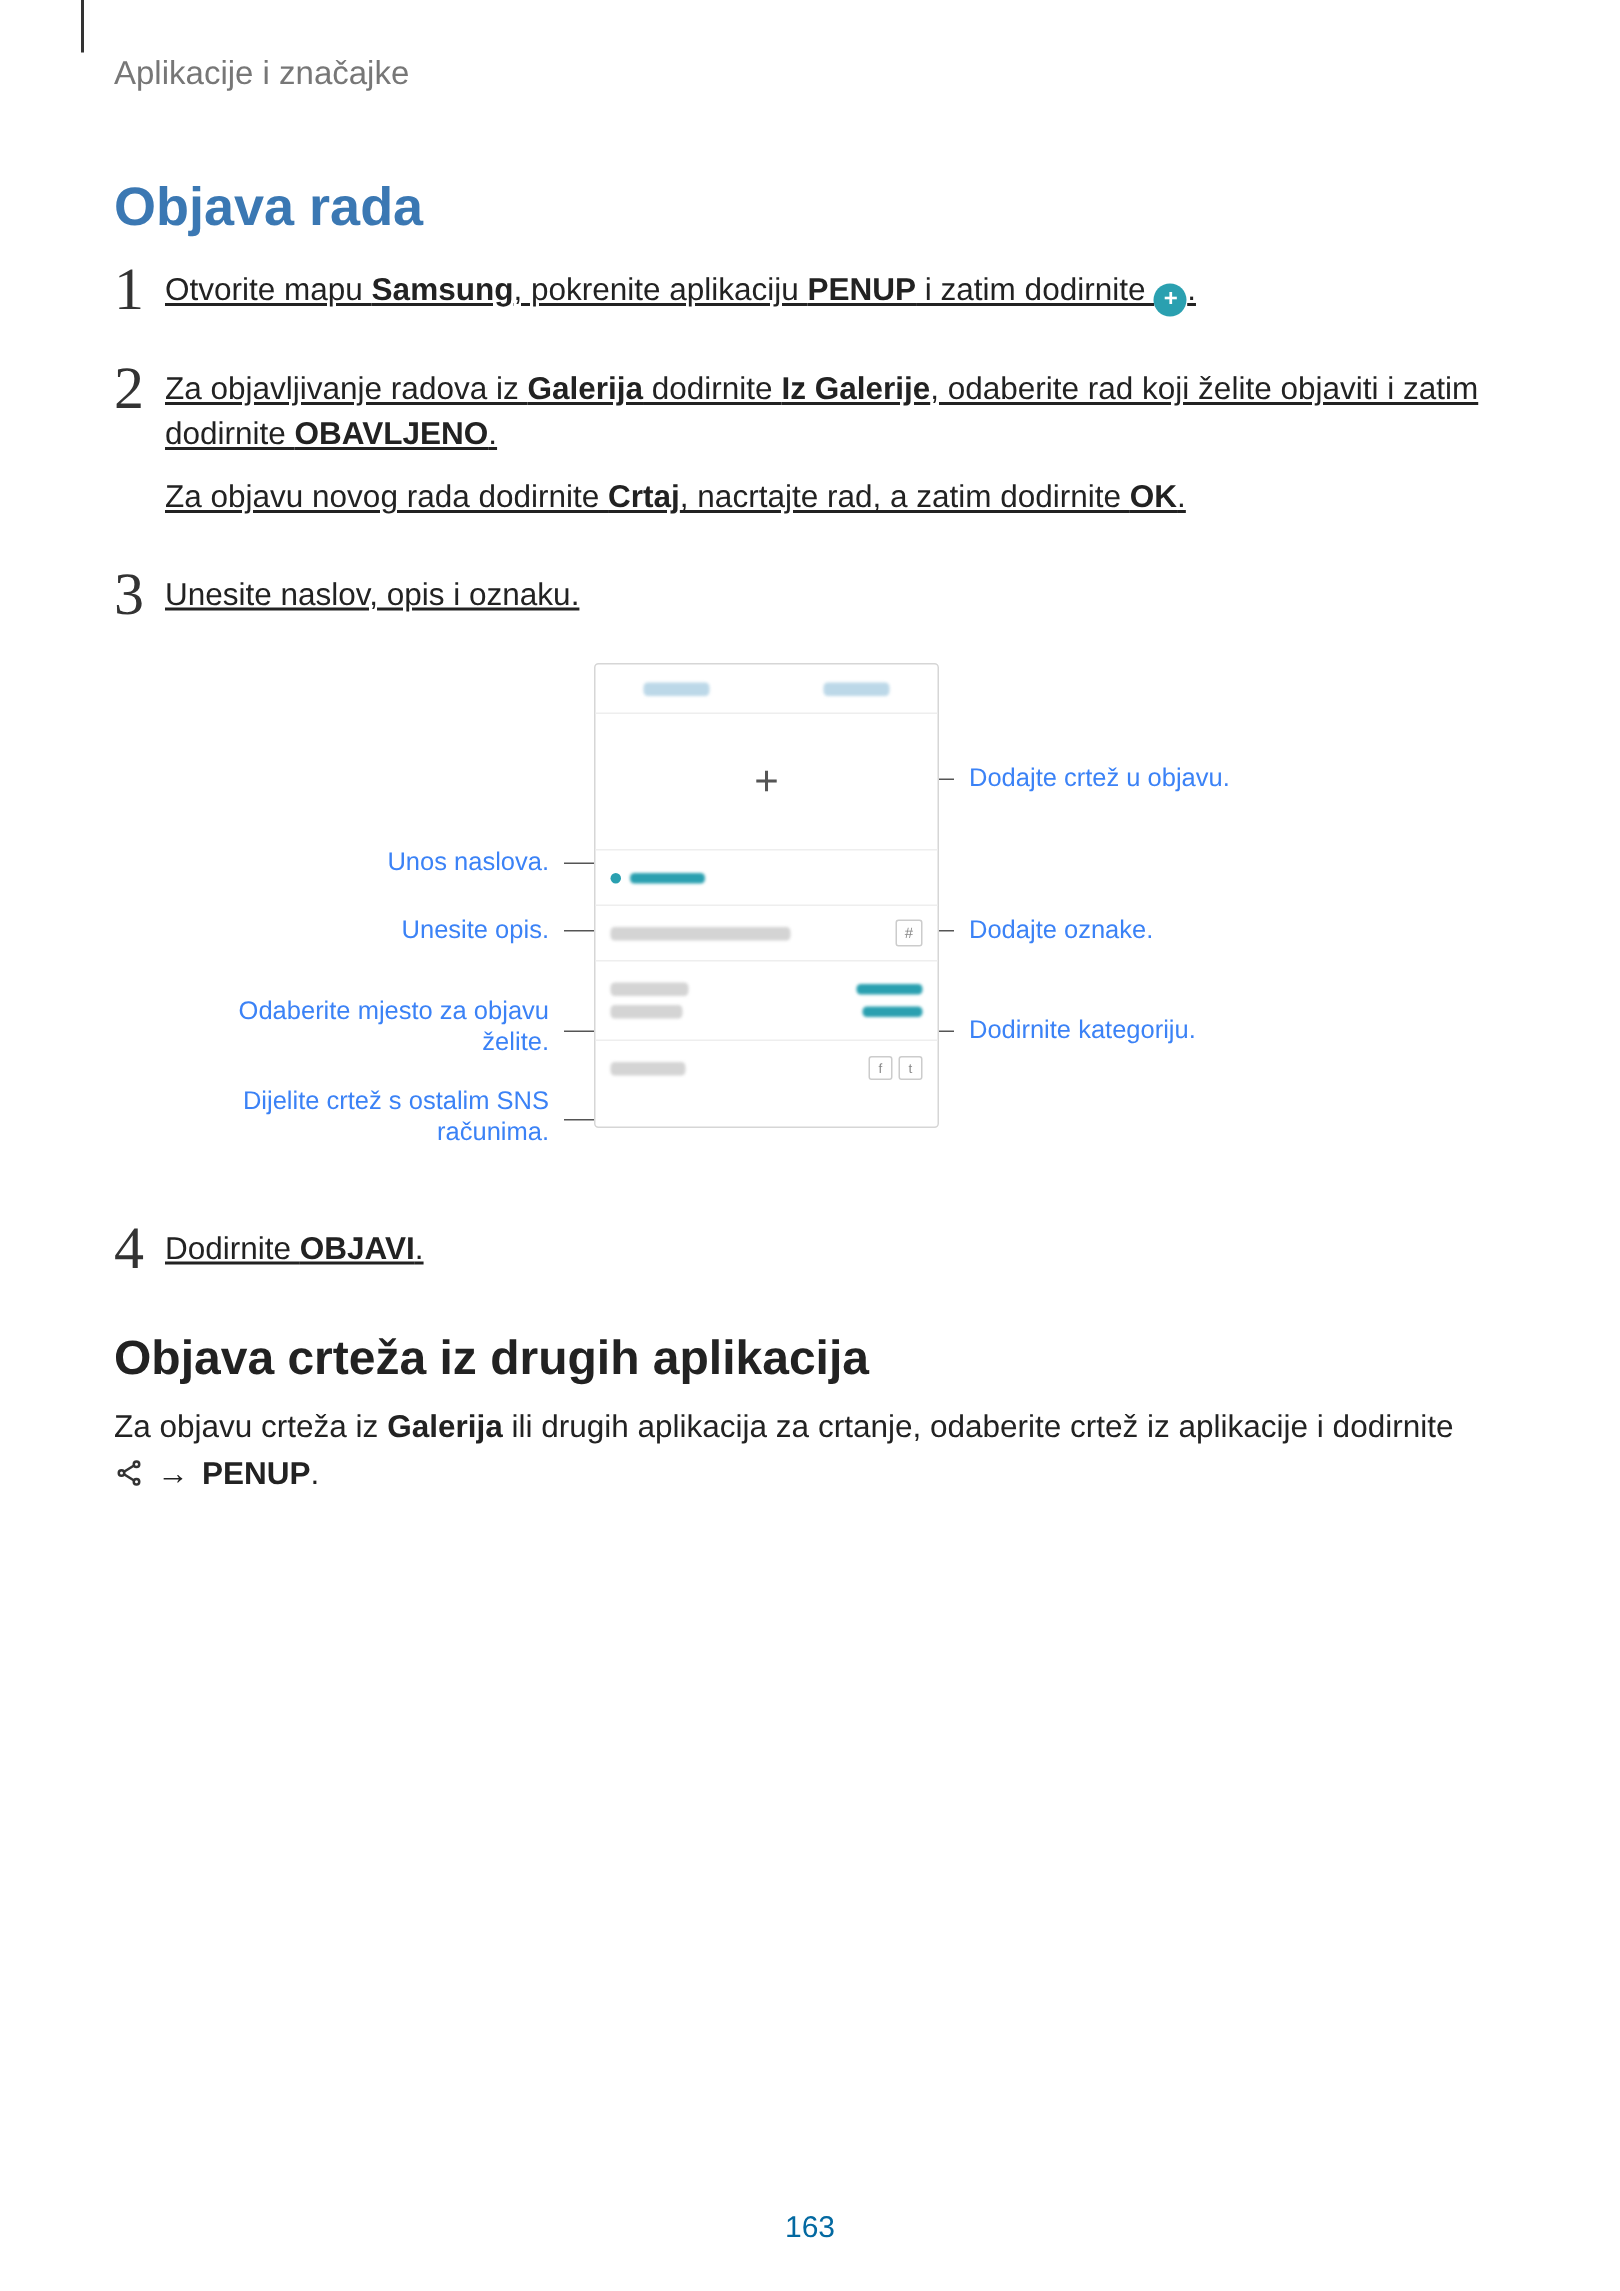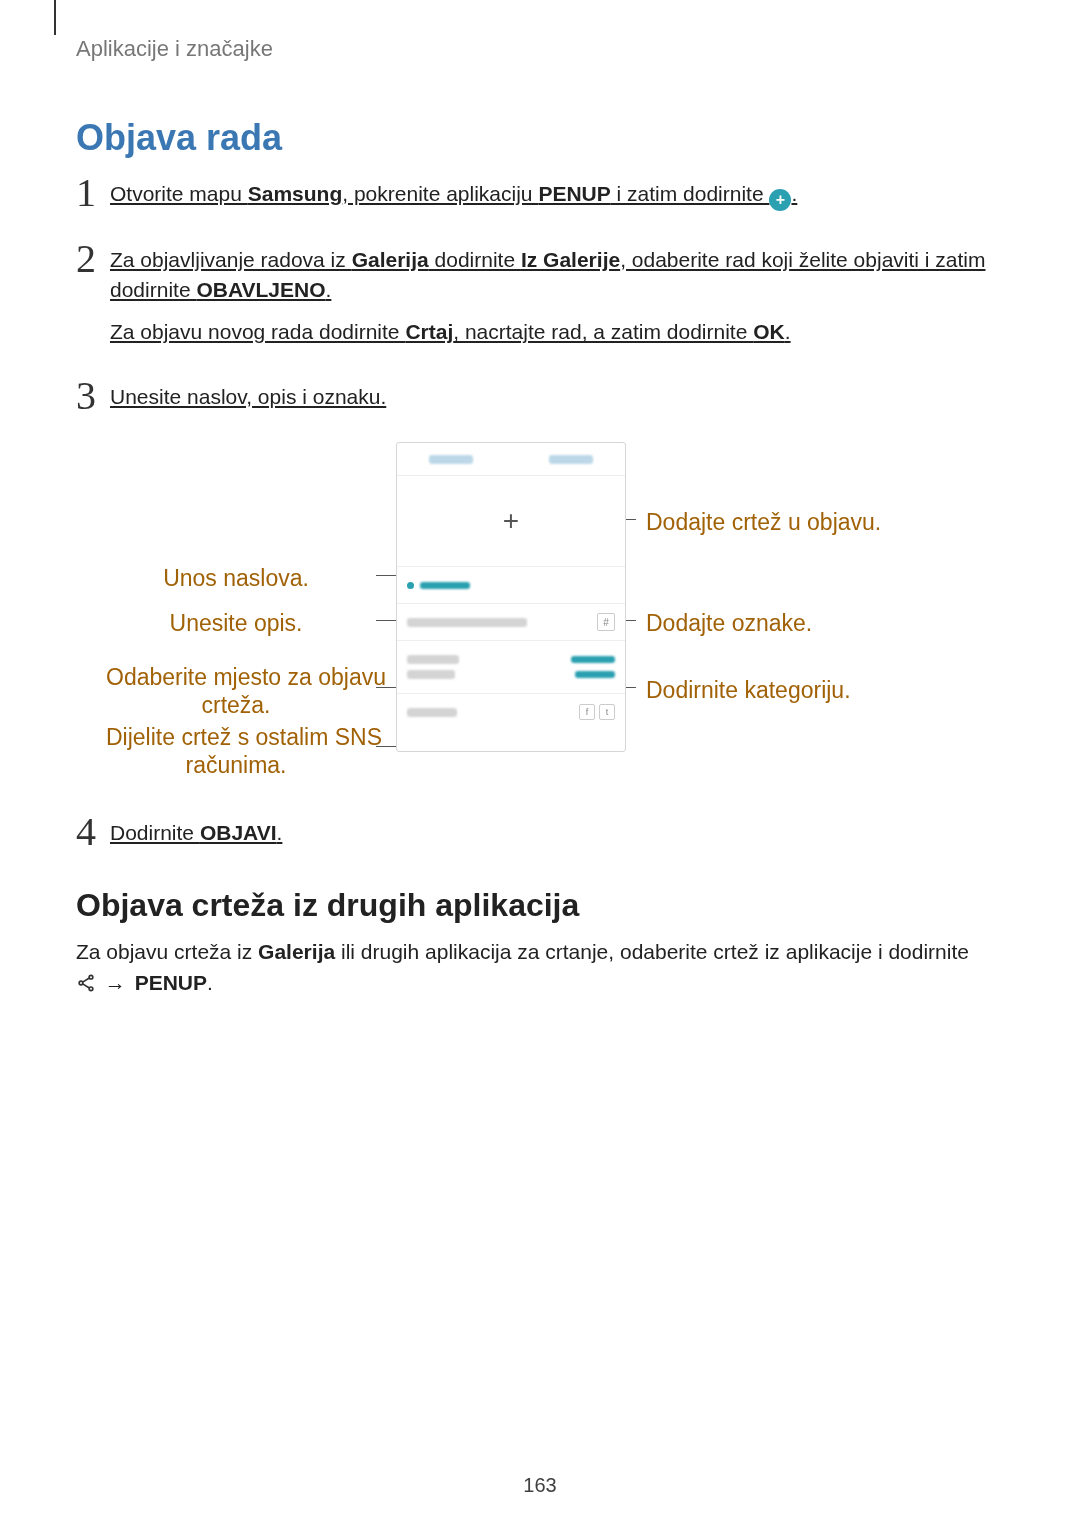--- a/index.html
+++ b/index.html
@@ -135,26 +135,26 @@
     margin-left: auto;
   }
   .sns-icons { margin-left: auto; display: flex; gap: 4px; }
   .sns-icons span { width: 14px; height: 14px; border: 1px solid #ccc; border-radius: 2px; font-size: 9px; color: #888; display:flex;align-items:center;justify-content:center;}
   .ph-row.double { height: 52px; flex-direction: column; align-items: flex-start; justify-content: center; gap:6px; }
   .ph-row.double .subrow { display:flex; align-items:center; gap:6px; width:100%; }
   .ph-row.last { border-bottom: none; }
 
   .callout {
     position: absolute;
-    font-size: 23px;
-    color: #a16207;
+    font-size: 17px;
+    color: #3b82f6;
     line-height: 1.2;
     white-space: nowrap;
   }
-  .callout.left { text-align: center; }
+  .callout.left { text-align: right; }
   .callout.right { text-align: left; }
   .lead {
     position: absolute;
     height: 0;
     border-top: 1.5px solid #555;
   }
   .lead-v {
     position: absolute;
     width: 0;
     border-left: 1.5px solid #555;
@@ -174,21 +174,21 @@
     display: inline-block;
     vertical-align: -3px;
   }
   .arrow { margin: 0 3px; }
   .page-num {
     position: absolute;
     bottom: 30px;
     left: 0; right: 0;
     text-align: center;
     font-size: 20px;
-    color: #404040;
+    color: #0369a1;
   }
 </style>
 </head>
 <body>
 
 <div class="vline"></div>
 
 <div class="page">
 
   <div class="header-label">Aplikacije i značajke</div>
@@ -278,21 +278,21 @@
     </div>
 
     <div class="callout right" style="left:540px; top:67px;">Dodajte crtež u objavu.</div>
     <div class="callout right" style="left:540px; top:168px;">Dodajte oznake.</div>
     <div class="callout right" style="left:540px; top:235px;">Dodirnite kategoriju.</div>
 
     <div class="callout left" style="left:0; top:123px; width:260px;">Unos naslova.</div>
     <div class="callout left" style="left:0; top:168px; width:260px;">Unesite opis.</div>
     <div class="callout left" style="left:0; top:222px; width:260px;">
       <span>Odaberite mjesto za objavu</span><br>
-      <span>crteža.</span>
+      <span>želite.</span>
     </div>
     <div class="callout left" style="left:0; top:282px; width:260px;">
       <span>Dijelite crtež s ostalim SNS</span><br>
       <span>računima.</span>
     </div>
   </div>
 
   <ol class="steps">
     <li>
       <div class="step-num">4</div>

